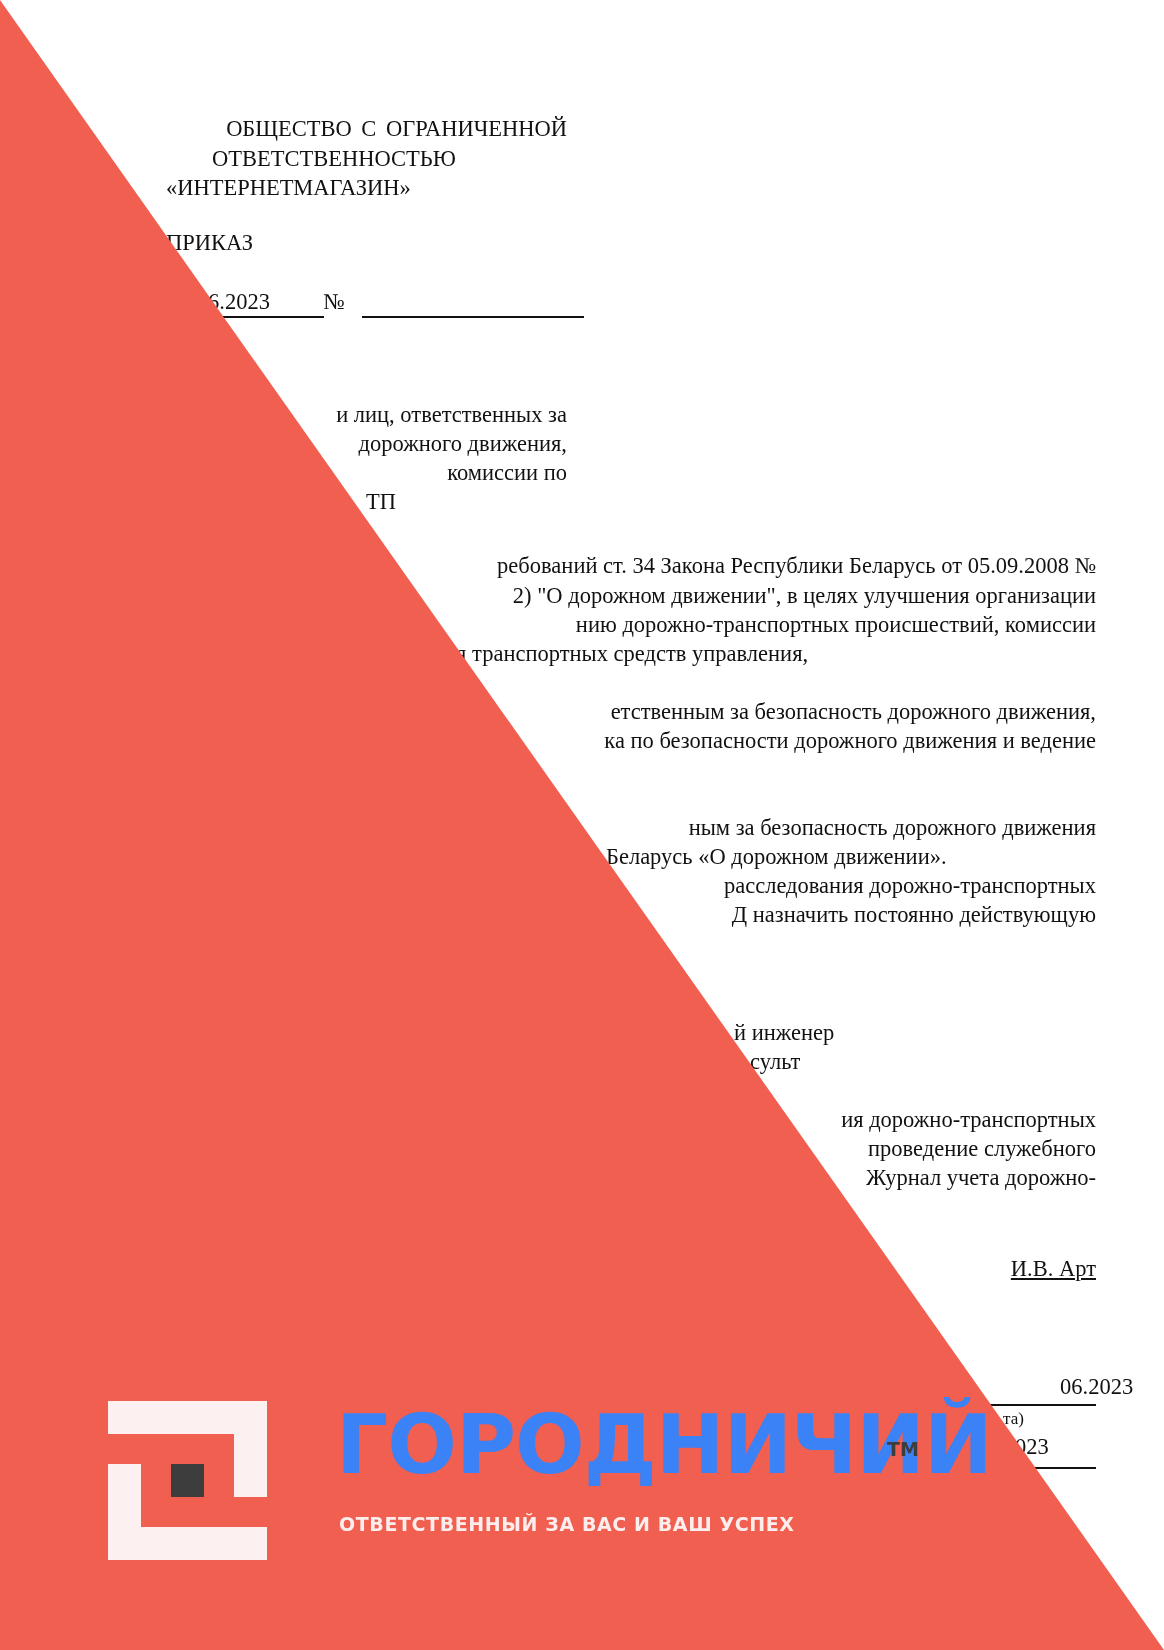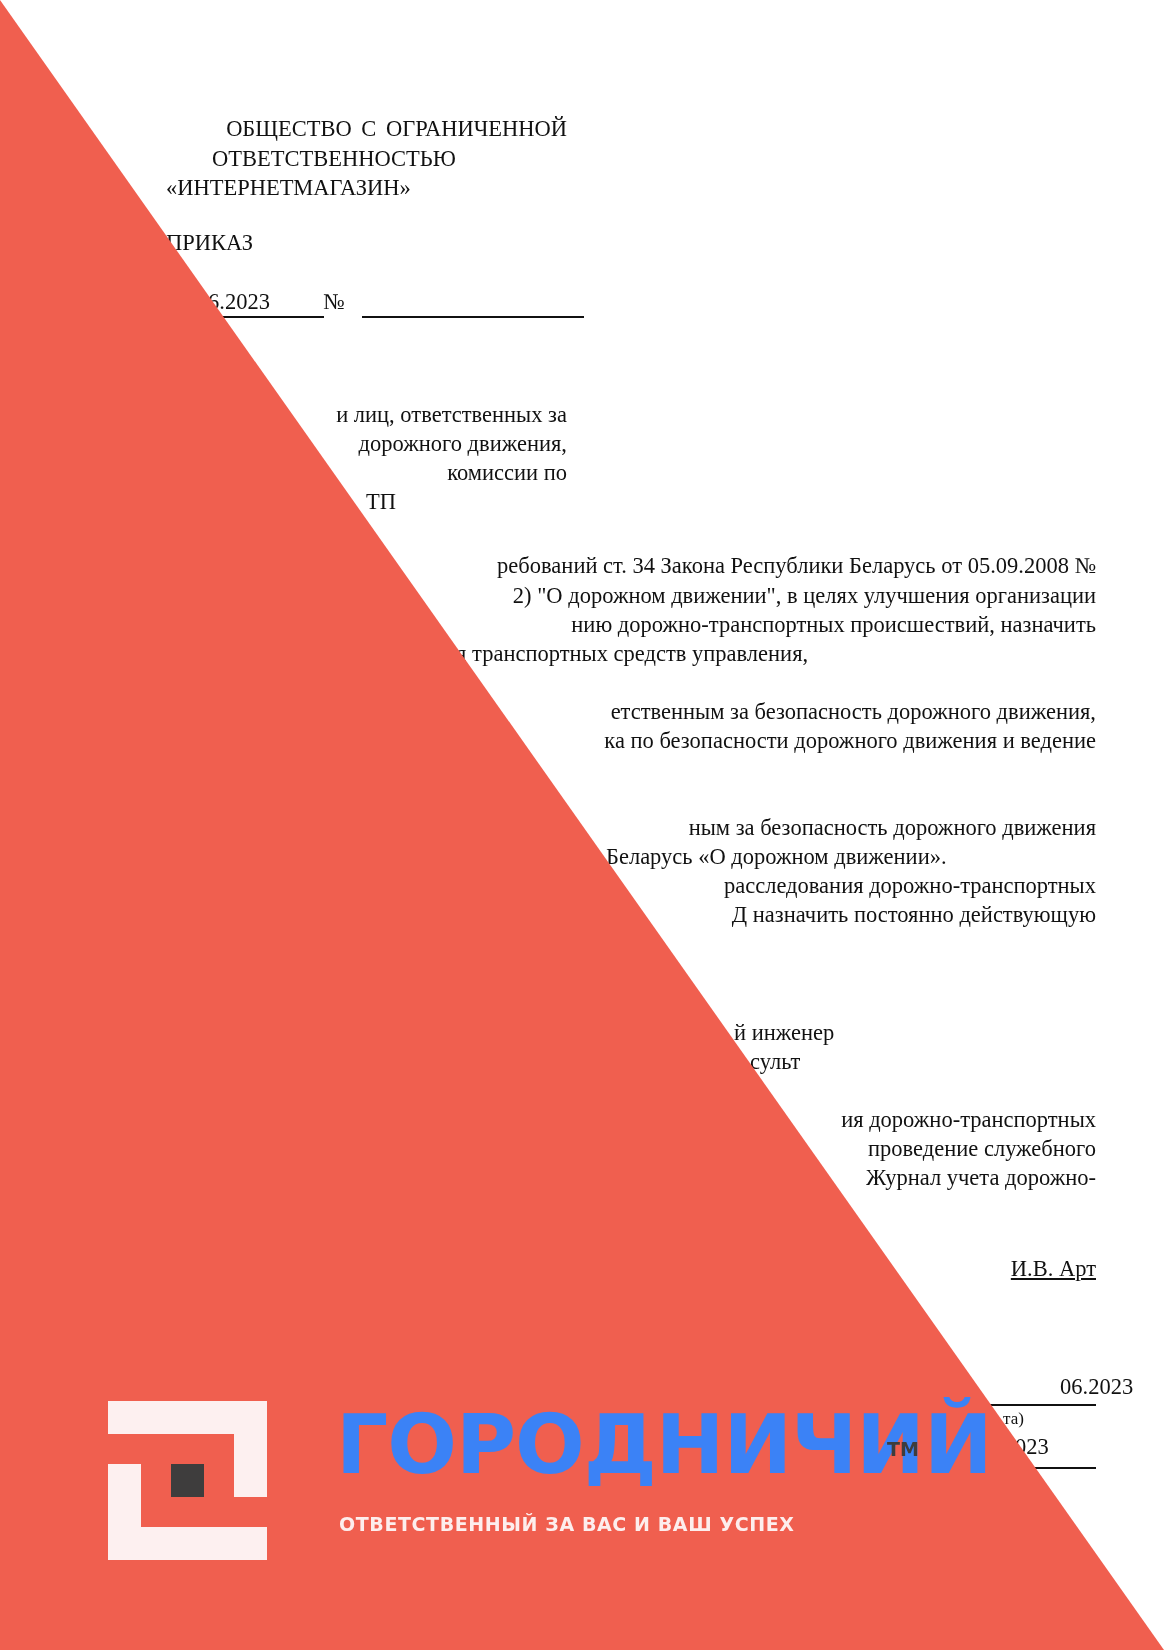--- a/index.html
+++ b/index.html
@@ -31,21 +31,21 @@
   <div class="t" style="left:323px;top:291px;">№</div>
   <div class="uline" style="left:362px;top:316px;width:222px;"></div>
 
   <div class="t r" style="left:280px;top:404px;width:287px;">и лиц, ответственных за</div>
   <div class="t r" style="left:280px;top:433px;width:287px;">дорожного  движения,</div>
   <div class="t r" style="left:280px;top:462px;width:287px;">комиссии      по</div>
   <div class="t" style="left:366px;top:491px;">ТП</div>
 
   <div class="t r" style="left:300px;top:555px;width:796px;">ребований ст. 34 Закона Республики Беларусь от 05.09.2008 №</div>
   <div class="t r" style="left:300px;top:585px;width:796px;">2) "О дорожном движении", в целях улучшения организации</div>
-  <div class="t r" style="left:300px;top:614px;width:796px;">нию  дорожно-транспортных  происшествий,  назначить</div>
+  <div class="t r" style="left:300px;top:614px;width:796px;">нию  дорожно-транспортных  происшествий,  комиссии</div>
   <div class="t" style="left:432px;top:643px;">ния транспортных средств управления,</div>
 
   <div class="t r" style="left:300px;top:701px;width:796px;">етственным  за  безопасность  дорожного  движения,</div>
   <div class="t r" style="left:300px;top:730px;width:796px;">ка по безопасности дорожного движения и ведение</div>
 
   <div class="t r" style="left:300px;top:817px;width:796px;">ным  за  безопасность  дорожного  движения</div>
   <div class="t" style="left:606px;top:846px;">Беларусь «О дорожном движении».</div>
 
   <div class="t r" style="left:300px;top:875px;width:796px;">расследования   дорожно-транспортных</div>
   <div class="t r" style="left:300px;top:904px;width:796px;">Д  назначить  постоянно  действующую</div>

